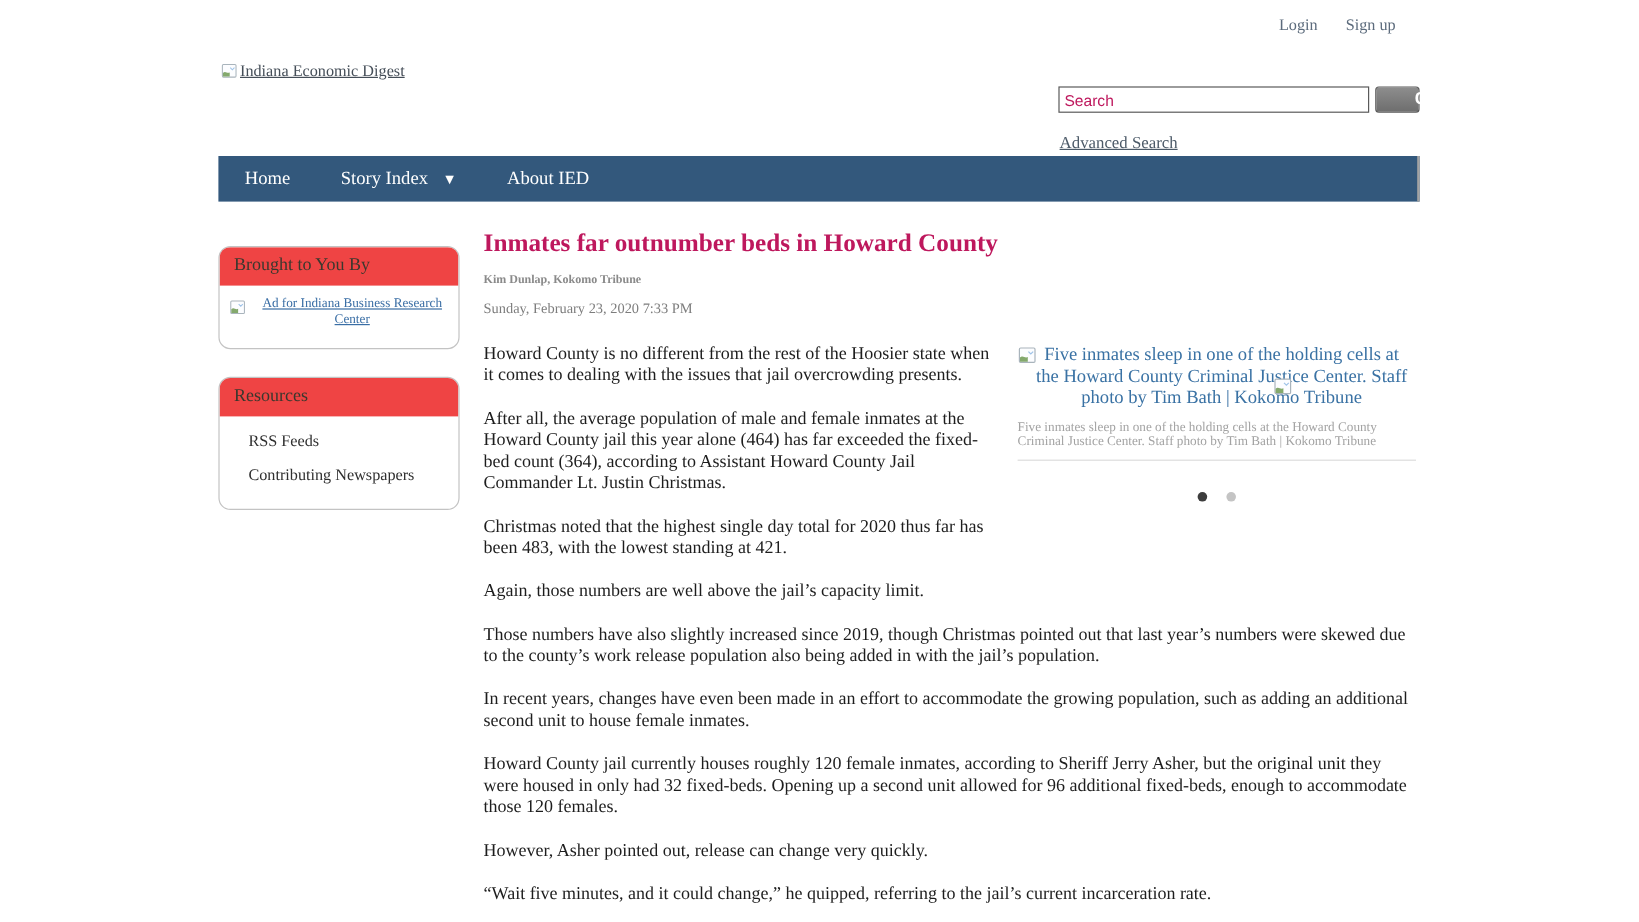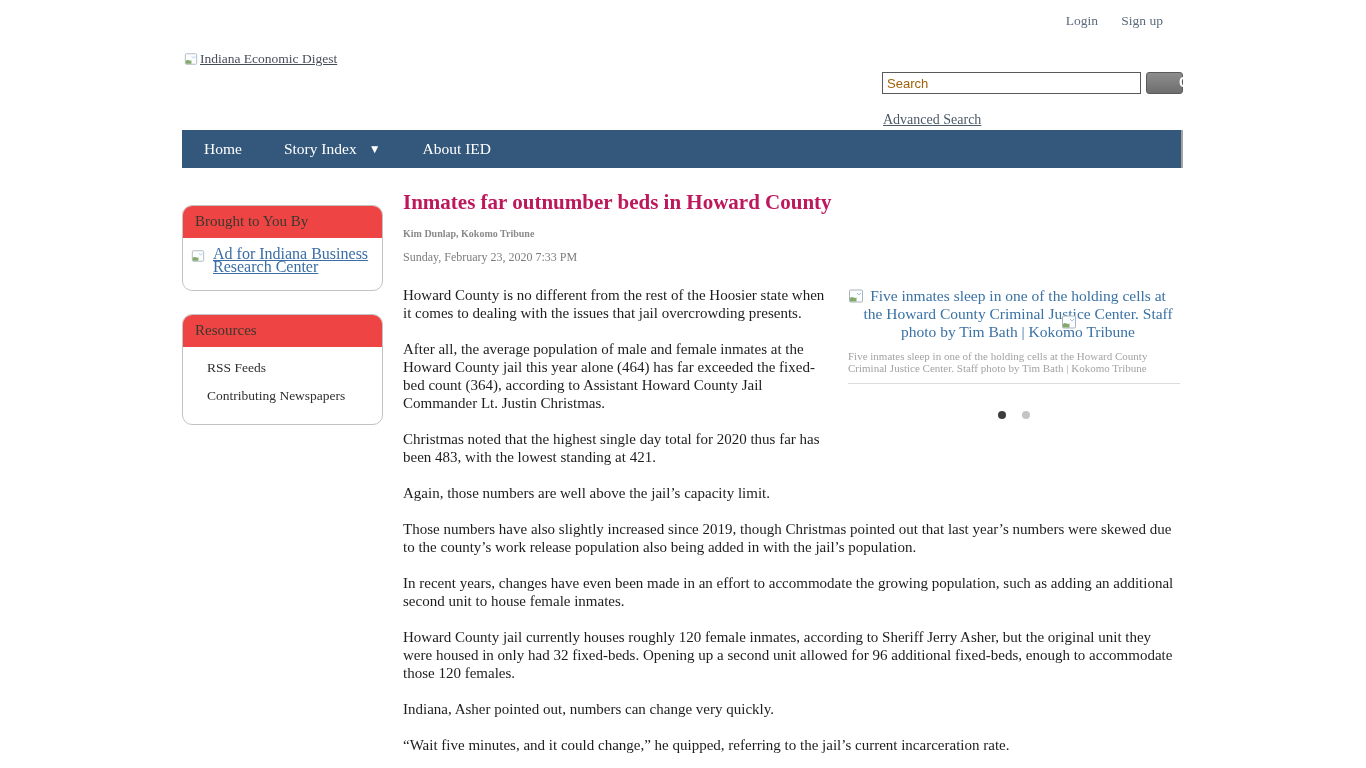--- a/index.html
+++ b/index.html
@@ -11,41 +11,41 @@
   .topbar { position:absolute; top:13px; right:203px; font-size:13.5px; }
   .topbar a { color:#5c6b7c; text-decoration:none; margin-left:20px; }
 
   
   .logo-link { position:absolute; left:184px; top:51px; display:flex; align-items:center; gap:2px;
                font-size:13.5px; color:#454e58; text-decoration:underline; }
 
   
   .search-row { position:absolute; left:882px; top:72px; display:flex; align-items:center; gap:5px; }
   .search-input { width:259px; height:22px; border:1px solid #5a5a5a; background:#fff;
-                  font-family:"Liberation Sans", sans-serif; font-size:13px; color:#a16207; padding:2px 4px; }
+                  font-family:"Liberation Sans", sans-serif; font-size:13px; color:#be185d; padding:2px 4px; }
   .go-btn { width:37px; height:22px; background:linear-gradient(#8d8d8d,#6e6e6e); color:#fff;
             border:1px solid #5a5a5a; border-radius:3px; font-family:Liberation Mono, monospace;
             font-size:15px; font-weight:bold; letter-spacing:.5px; cursor:pointer;padding-left:32px; }
   .advanced-link { position:absolute; left:883px; top:112px; font-size:14px; color:#4c5a68; text-decoration:underline; }
 
   
   .nav { position:absolute; left:182px; top:130px; width:1001px; height:38px; background:#33587c;
          display:flex; align-items:center; padding-left:13px; border-right:2px solid #a3a3a3; }
   .nav-item { color:#fff; font-size:15.5px; margin-right:24px; padding:0 9px; cursor:pointer; text-decoration:none; display:flex; align-items:center; }
   .caret { font-size:12px; margin-left:12px; }
 
   
   .sbox { position:absolute; left:182px; width:201px; background:#fff; border:1px solid #c3c3c3;
           border-radius:10px; overflow:hidden; }
   .sbox-header { background:#ef4444; padding:7px 12px 8px; font-size:15px; color:#3a382e; }
   .box-brought { top:205px; height:86px; }
   .box-resources { top:314px; height:111px; }
   .ad-body { position:relative; padding:9px 8px 6px 8px; }
   .ad-icon { position:absolute; left:8px; top:11px; }
-  .ad-link { display:block; margin-left:22px; font-size:16px; line-height:13px;
+  .ad-link { display:block; margin-left:22px; text-align:center; font-size:11px; line-height:13px;
              color:#3a6ea5; text-decoration:underline; }
   .res-link { display:block; margin:13px 0 0 24px; font-size:13.5px; color:#2f2f2f; text-decoration:none; line-height:15px; }
 
   
   .article { position:absolute; left:403px; top:190px; width:777px; }
   .article h1 { font-size:21px; font-weight:bold; color:#be185d; margin:0 0 13px; }
   .byline { font-size:10px; font-weight:bold; color:#8a8a8a; margin-bottom:11px; }
   .pubdate { font-size:12px; color:#7d7d7d; margin-bottom:21px; }
   .article-body { font-size:15px; line-height:18px; color:#1d1d1d; }
   .article-body p { margin:0 0 18px; }
@@ -147,18 +147,18 @@
         </div>
       </div>
 
     <p>Howard County is no different from the rest of the Hoosier state when it comes to dealing with the issues that jail overcrowding presents.</p>
         <p>After all, the average population of male and female inmates at the Howard County jail this year alone (464) has far exceeded the fixed-bed count (364), according to Assistant Howard County Jail Commander Lt. Justin Christmas.</p>
         <p>Christmas noted that the highest single day total for 2020 thus far has been 483, with the lowest standing at 421.</p>
         <p>Again, those numbers are well above the jail’s capacity limit.</p>
         <p>Those numbers have also slightly increased since 2019, though Christmas pointed out that last year’s numbers were skewed due to the county’s work release population also being added in with the jail’s population.</p>
         <p>In recent years, changes have even been made in an effort to accommodate the growing population, such as adding an additional second unit to house female inmates.</p>
         <p>Howard County jail currently houses roughly 120 female inmates, according to Sheriff Jerry Asher, but the original unit they were housed in only had 32 fixed-beds. Opening up a second unit allowed for 96 additional fixed-beds, enough to accommodate those 120 females.</p>
-        <p>Indiana, Asher pointed out, numbers can change very quickly.</p>
+        <p>However, Asher pointed out, release can change very quickly.</p>
         <p>“Wait five minutes, and it could change,” he quipped, referring to the jail’s current incarceration rate.</p>
       </div>
   </div>
 
 </div>
 
 </body></html>

